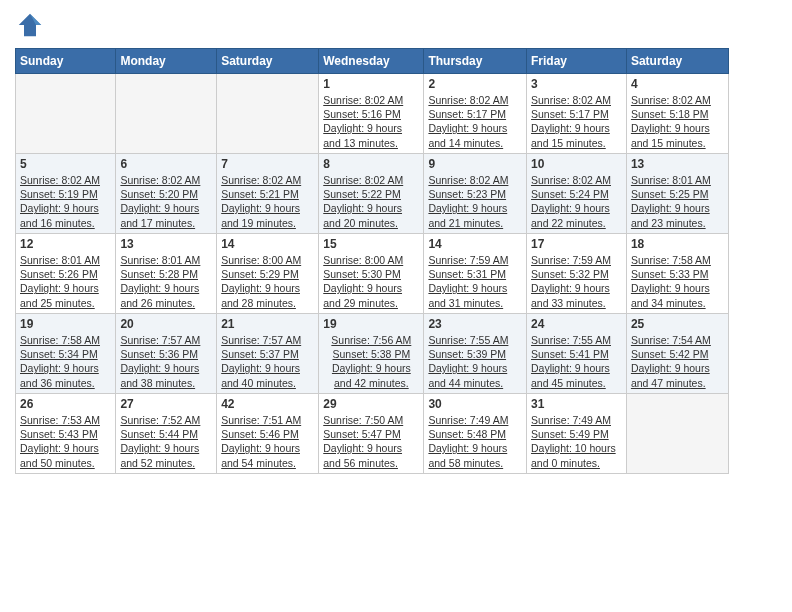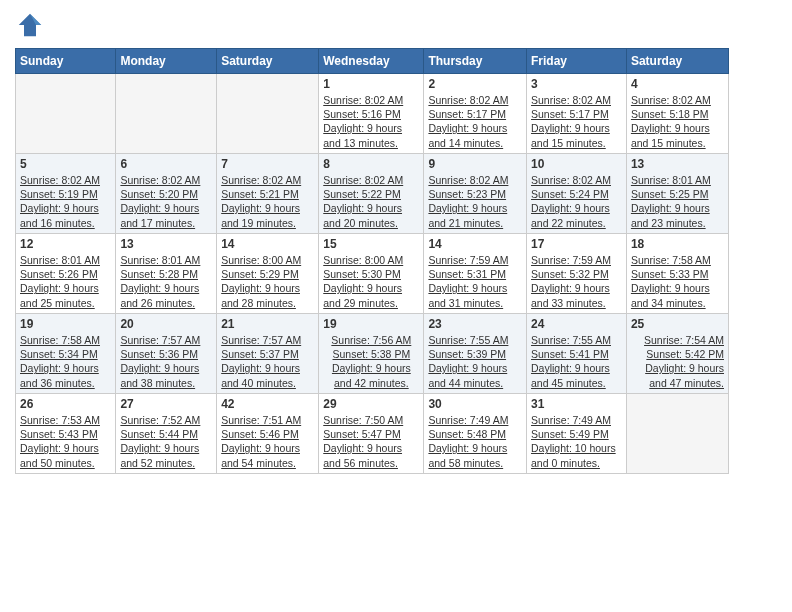--- a/index.html
+++ b/index.html
@@ -298,21 +298,21 @@
           </td>
           <td>
             <span class="day-num">24</span>
             <div class="day-info" style="white-space: pre-line;">Sunrise: 7:55 AM
 Sunset: 5:41 PM
 Daylight: 9 hours
 and 45 minutes.</div>
           </td>
           <td>
             <span class="day-num">25</span>
-            <div class="day-info" style="white-space: pre-line; text-align: right;">Sunrise: 7:54 AM
+            <div class="day-info" style="white-space: pre-line;">Sunrise: 7:54 AM
 Sunset: 5:42 PM
 Daylight: 9 hours
 and 47 minutes.</div>
           </td>
         </tr>
         <tr>
           <td>
             <span class="day-num">26</span>
             <div class="day-info" style="white-space: pre-line;">Sunrise: 7:53 AM
 Sunset: 5:43 PM

